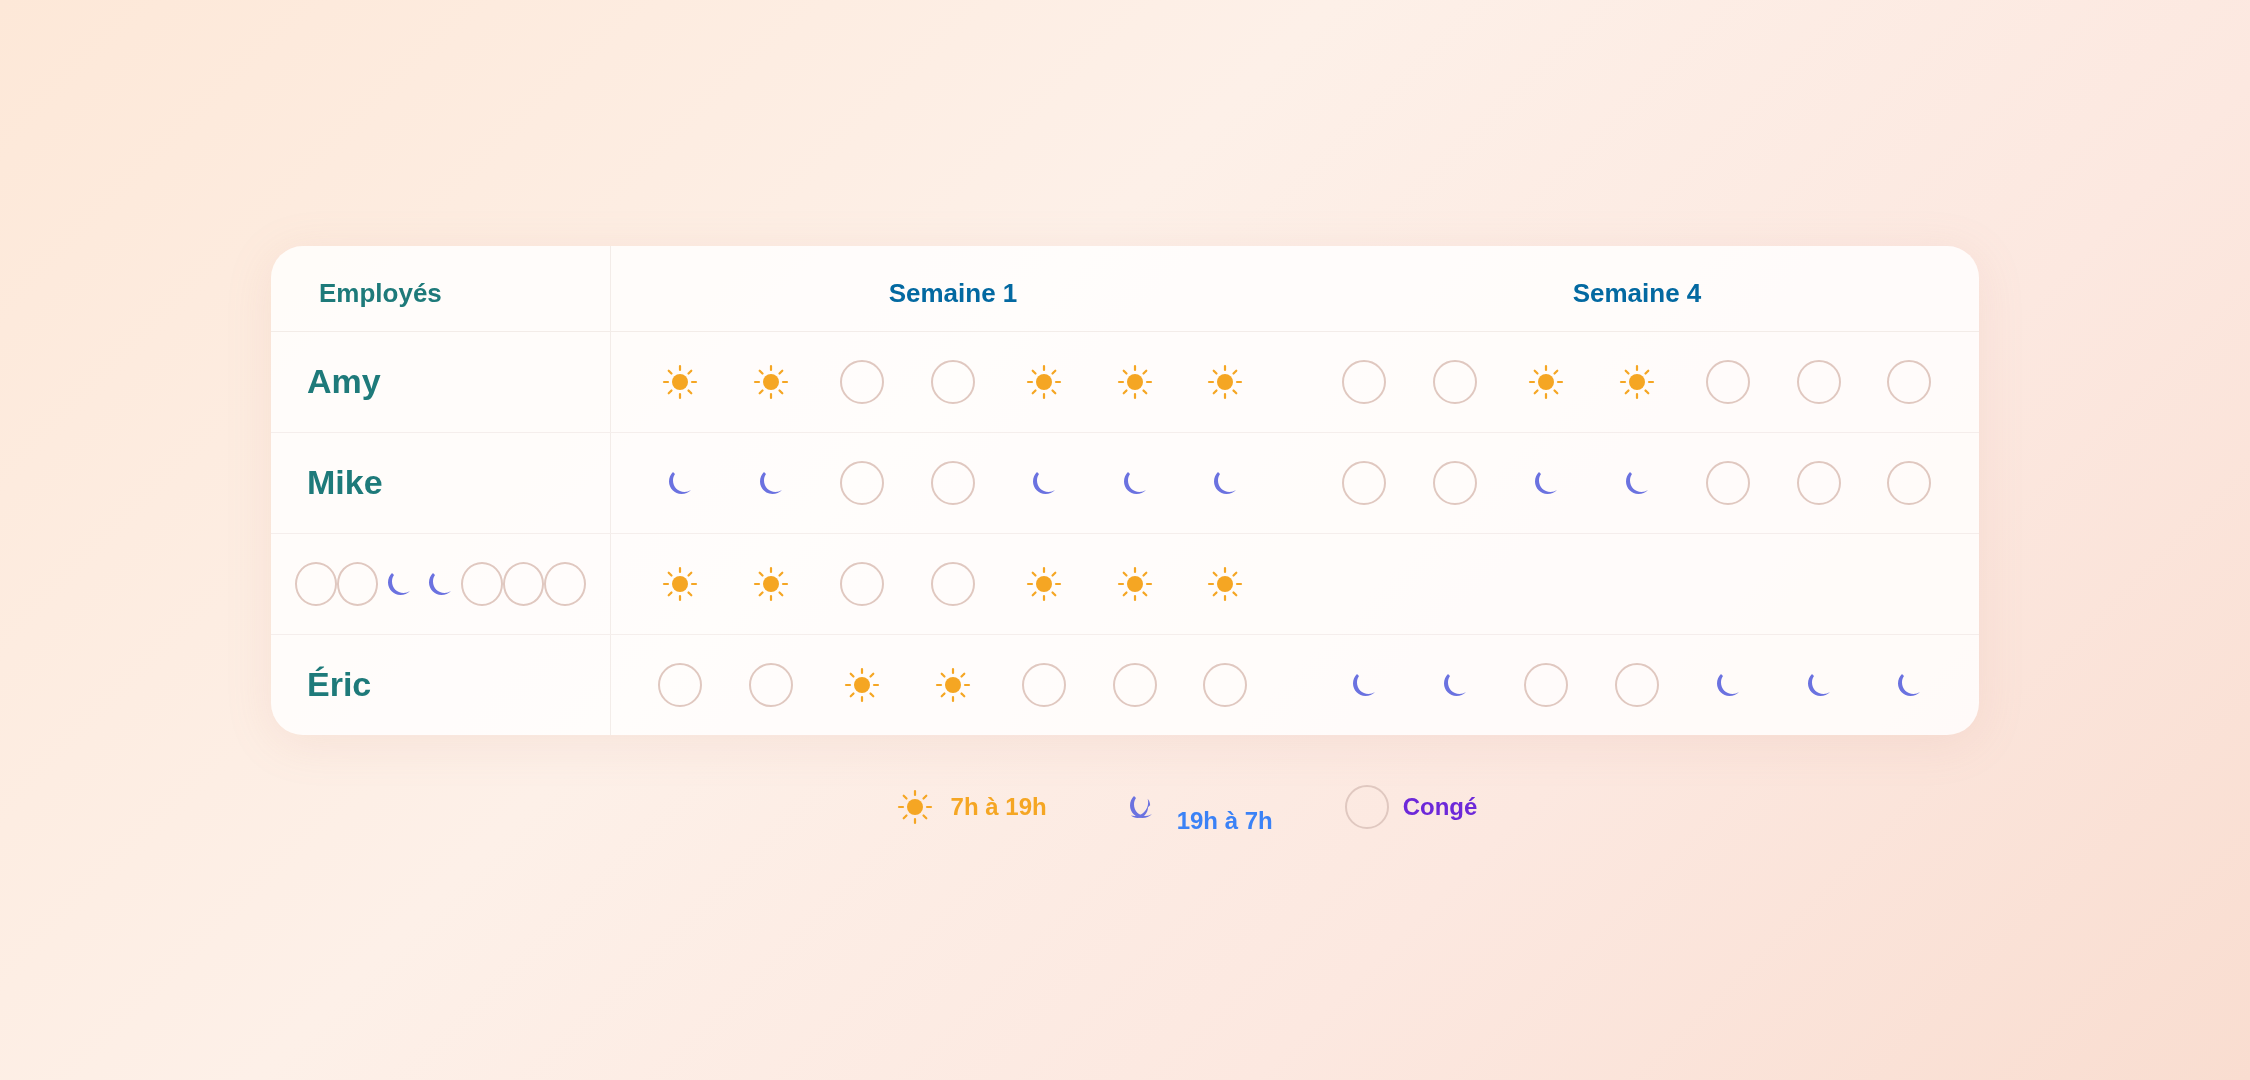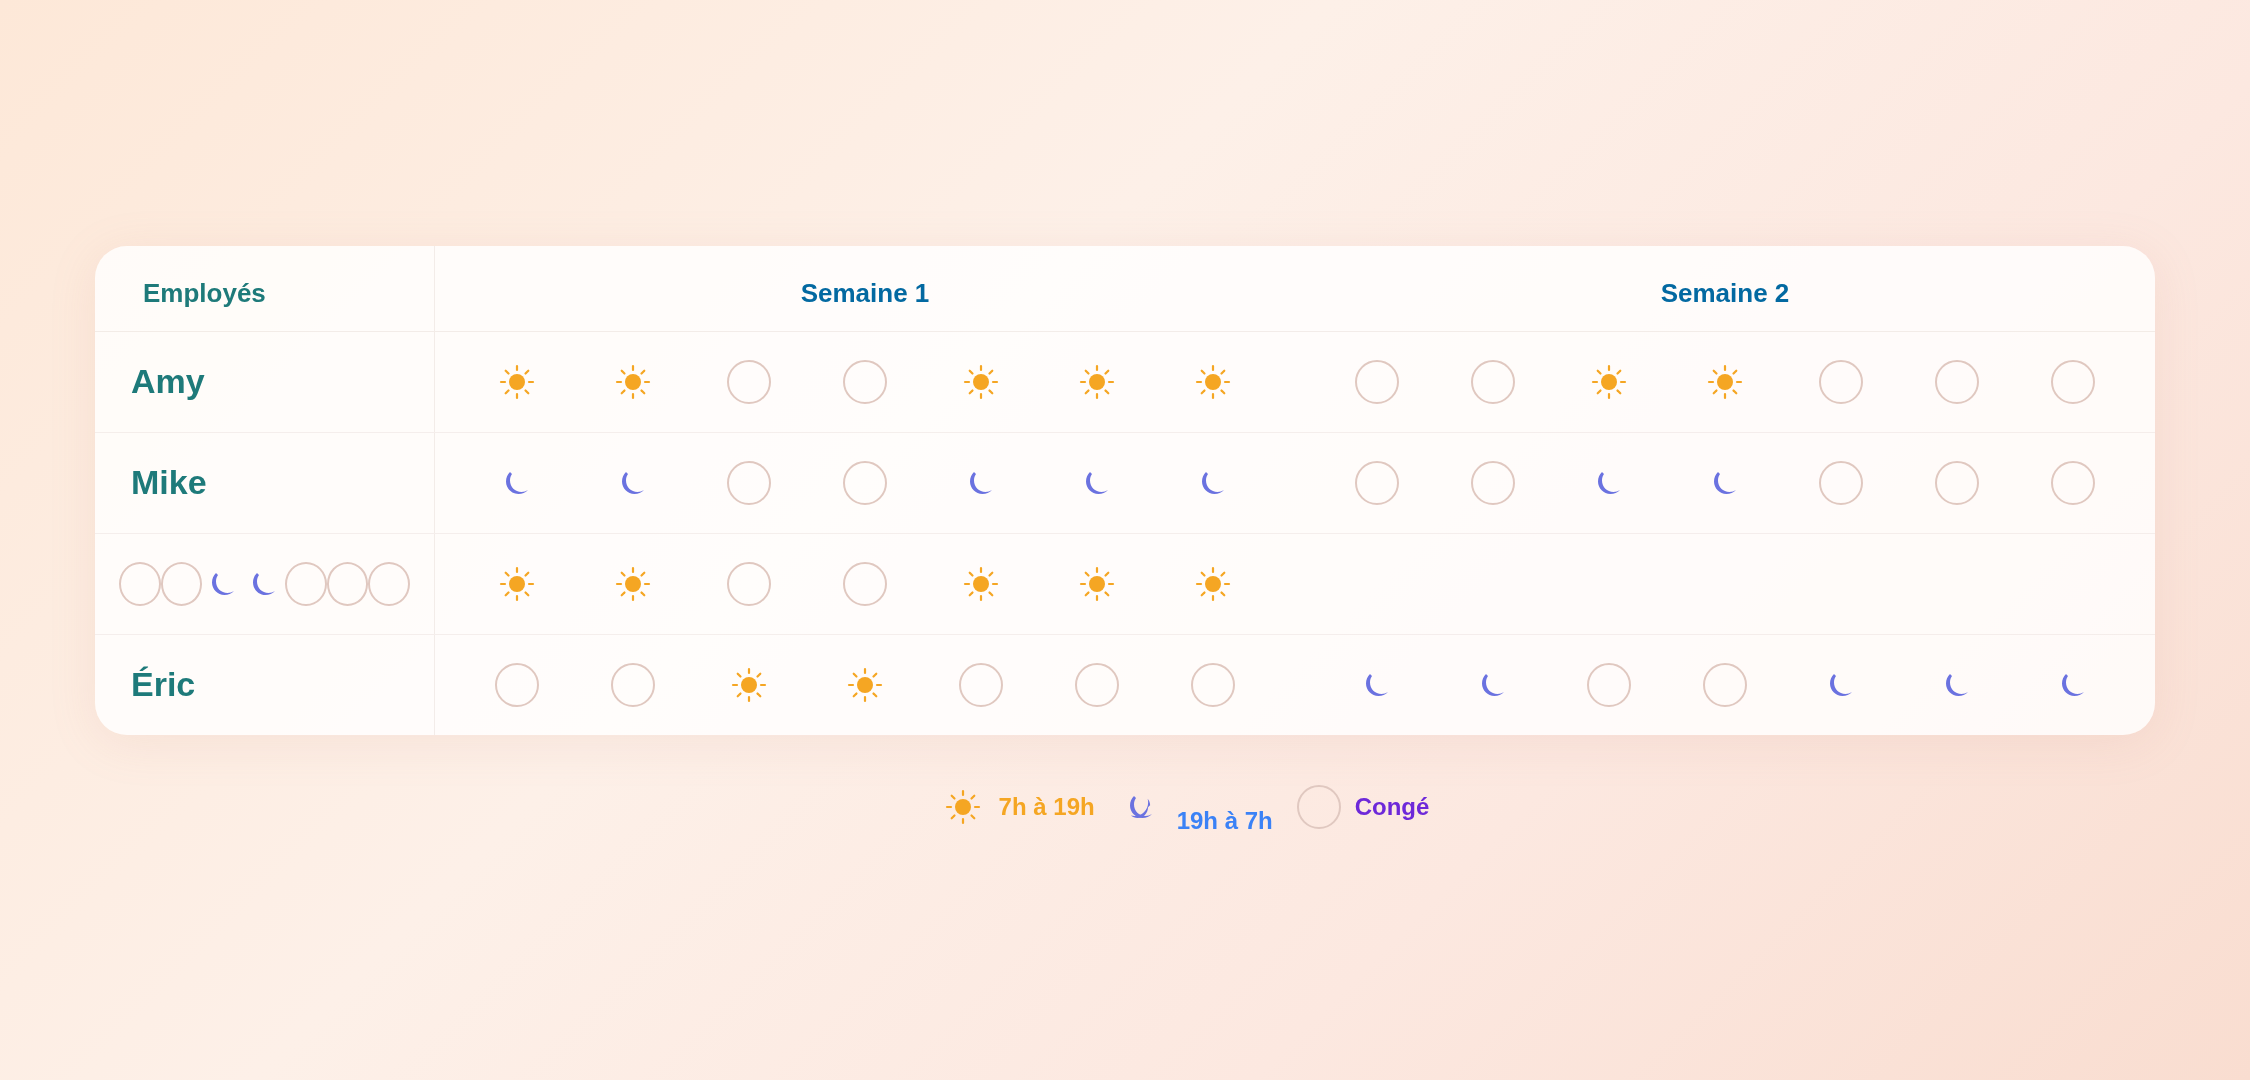--- a/index.html
+++ b/index.html
@@ -12,21 +12,21 @@
       flex-direction: column;
       align-items: center;
       justify-content: center;
       font-family: 'Segoe UI', Arial, sans-serif;
     }
 
     .main-card {
       background: rgba(255,255,255,0.82);
       border-radius: 32px;
       box-shadow: 0 8px 48px rgba(200,140,120,0.13);
-      width: 2060px;
+      width: 1708px;
       overflow: hidden;
     }
 
     
     .header-row {
       display: grid;
       grid-template-columns: 340px 1fr 1fr;
       border-bottom: 1.5px solid rgba(200,180,170,0.22);
     }
 
@@ -120,21 +120,21 @@
 
     .moon-svg {
       width: 30px;
       height: 30px;
     }
 
     
     .legend {
       display: flex;
       align-items: center;
-      gap: 24px;
+      gap: 72px;
       margin-top: 44px;
       padding-left: 120px;
     }
 
     .legend-item {
       display: flex;
       align-items: center;
       gap: 14px;
     }
 
@@ -154,21 +154,21 @@
     }
   </style>
 </head>
 <body>
 
 <div class="main-card">
 
   <div class="header-row">
     <div class="header-employees">Employés</div>
     <div class="header-semaine">Semaine 1</div>
-    <div class="header-semaine">Semaine 2</div>
+    <div class="header-semaine">Semaine 4</div>
   </div>
 
   <div id="employee-rows">
       <div class="employee-row">
         <div class="employee-name-cell">
           <span class="employee-name">Amy</span>
         </div>
         <div class="week-cell">
           <span class="icon-sun">
             <svg class="sun-svg" viewBox="0 0 36 36" fill="none" xmlns="http://www.w3.org/2000/svg">

